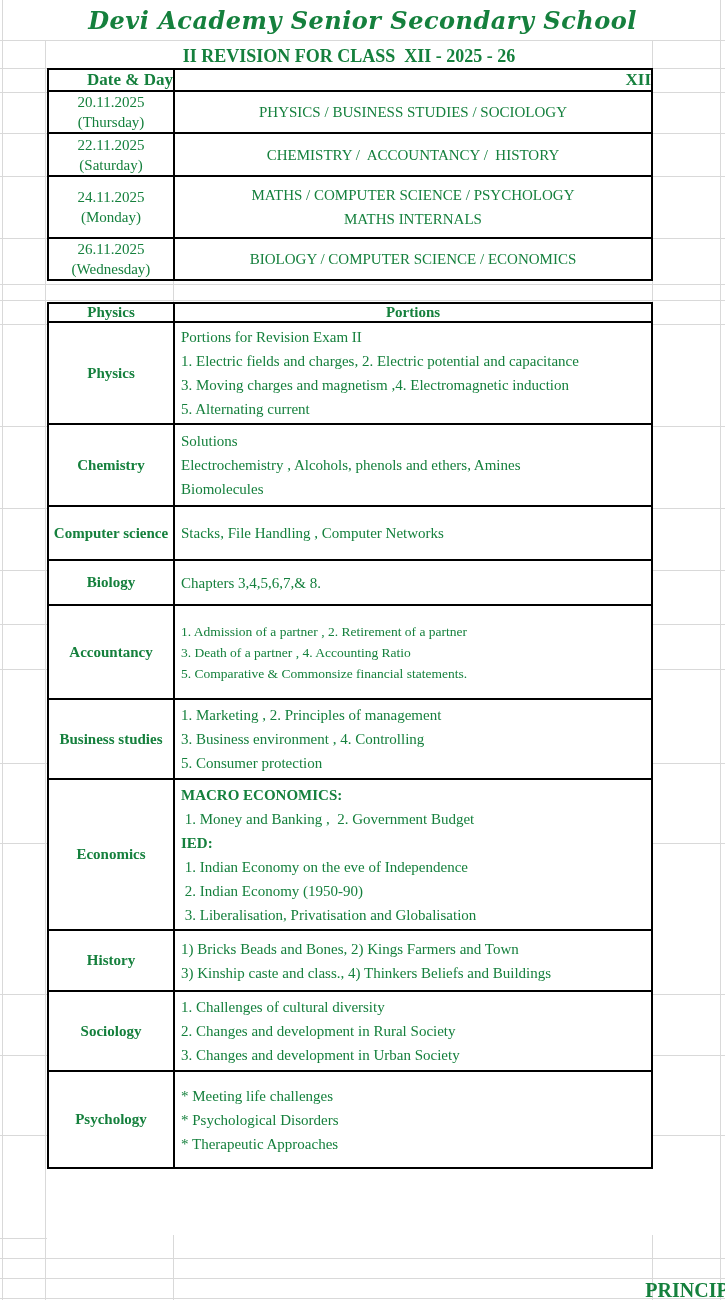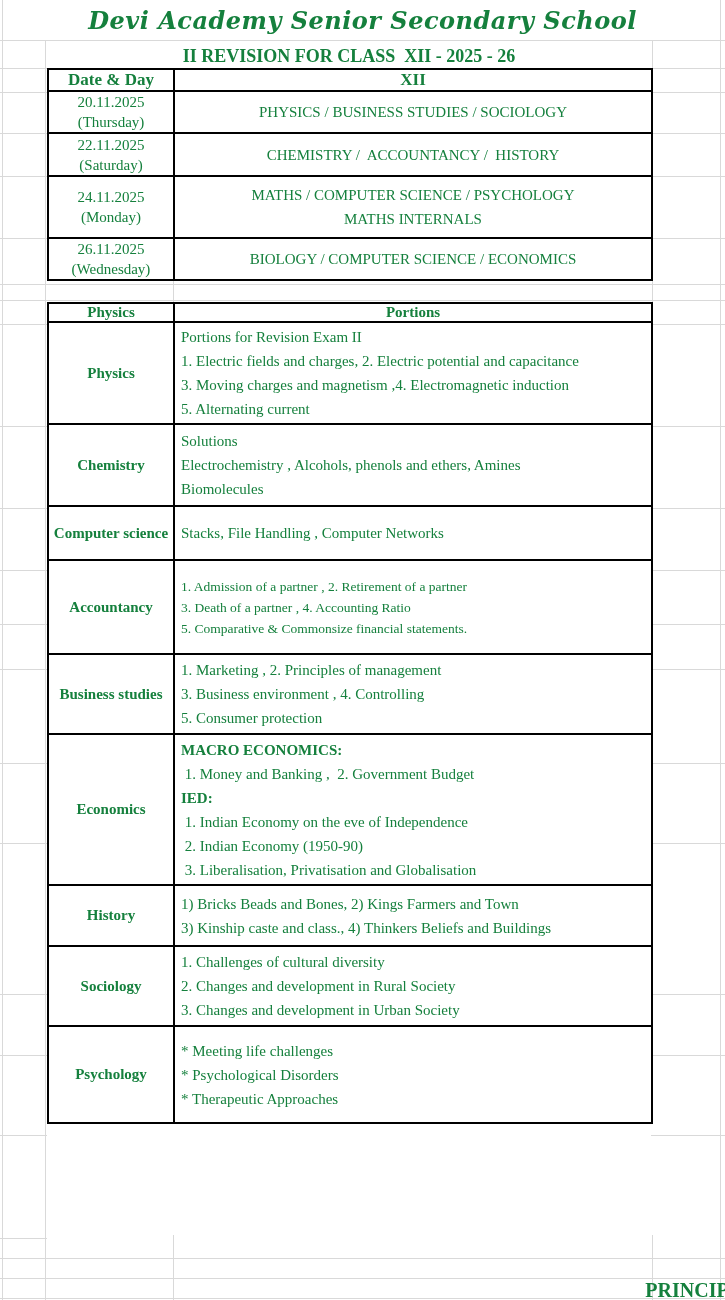--- a/index.html
+++ b/index.html
@@ -13,21 +13,21 @@
                 font-weight:bold;font-size:24px;letter-spacing:.5px;white-space:pre;}
   .exam-title{position:absolute;top:44px;left:47px;width:604px;height:24px;line-height:24px;
               text-align:center;font-weight:bold;font-size:18px;white-space:pre;}
   
   table{position:absolute;left:47px;width:604px;border-collapse:collapse;table-layout:fixed;
         background:#fff;}
   #schedule{top:68px;}
   #portions{top:302px;}
   col.c1{width:126px;} col.c2{width:478px;}
   th,td{border:2px solid #000;box-sizing:border-box;padding:0;vertical-align:middle;}
-  #schedule th{height:20px;font-size:17px;font-weight:bold;text-align:center;}
+  #schedule th{height:20px;font-size:17px;font-weight:bold;text-align:right;}
   #portions th{height:18px;font-size:15px;font-weight:bold;text-align:center;}
   .datecell{text-align:center;font-size:15px;}
   .datecell div{line-height:20px;white-space:pre;}
   .examcell{text-align:center;font-size:15px;}
   .examcell div{line-height:24px;white-space:pre-wrap;}
   .subjcell{text-align:center;font-weight:bold;font-size:15px;line-height:19px;padding:0 2px;}
   .portcell{text-align:left;font-size:15px;padding:2px 4px 2px 6px;}
   .portcell div{line-height:24px;white-space:pre-wrap;}
   .portcell.small{font-size:13.5px;}
   .portcell.small div{line-height:21px;}
@@ -172,20 +172,26 @@
             <div>Electrochemistry , Alcohols, phenols and ethers, Amines</div>
             <div>Biomolecules</div>
           </td>
         </tr>
         <tr style="height: 54px;">
           <td class="subjcell">Computer science</td>
           <td class="portcell">
             <div>Stacks, File Handling , Computer Networks</div>
           </td>
         </tr>
+        <tr style="height: 45px;">
+          <td class="subjcell">Biology</td>
+          <td class="portcell">
+            <div>Chapters 3,4,5,6,7,&amp; 8.</div>
+          </td>
+        </tr>
         <tr style="height: 94px;">
           <td class="subjcell">Accountancy</td>
           <td class="portcell small">
             <div>1. Admission of a partner , 2. Retirement of a partner</div>
             <div>3. Death of a partner , 4. Accounting Ratio</div>
             <div>5. Comparative &amp; Commonsize financial statements.</div>
           </td>
         </tr>
         <tr style="height: 80px;">
           <td class="subjcell">Business studies</td>

